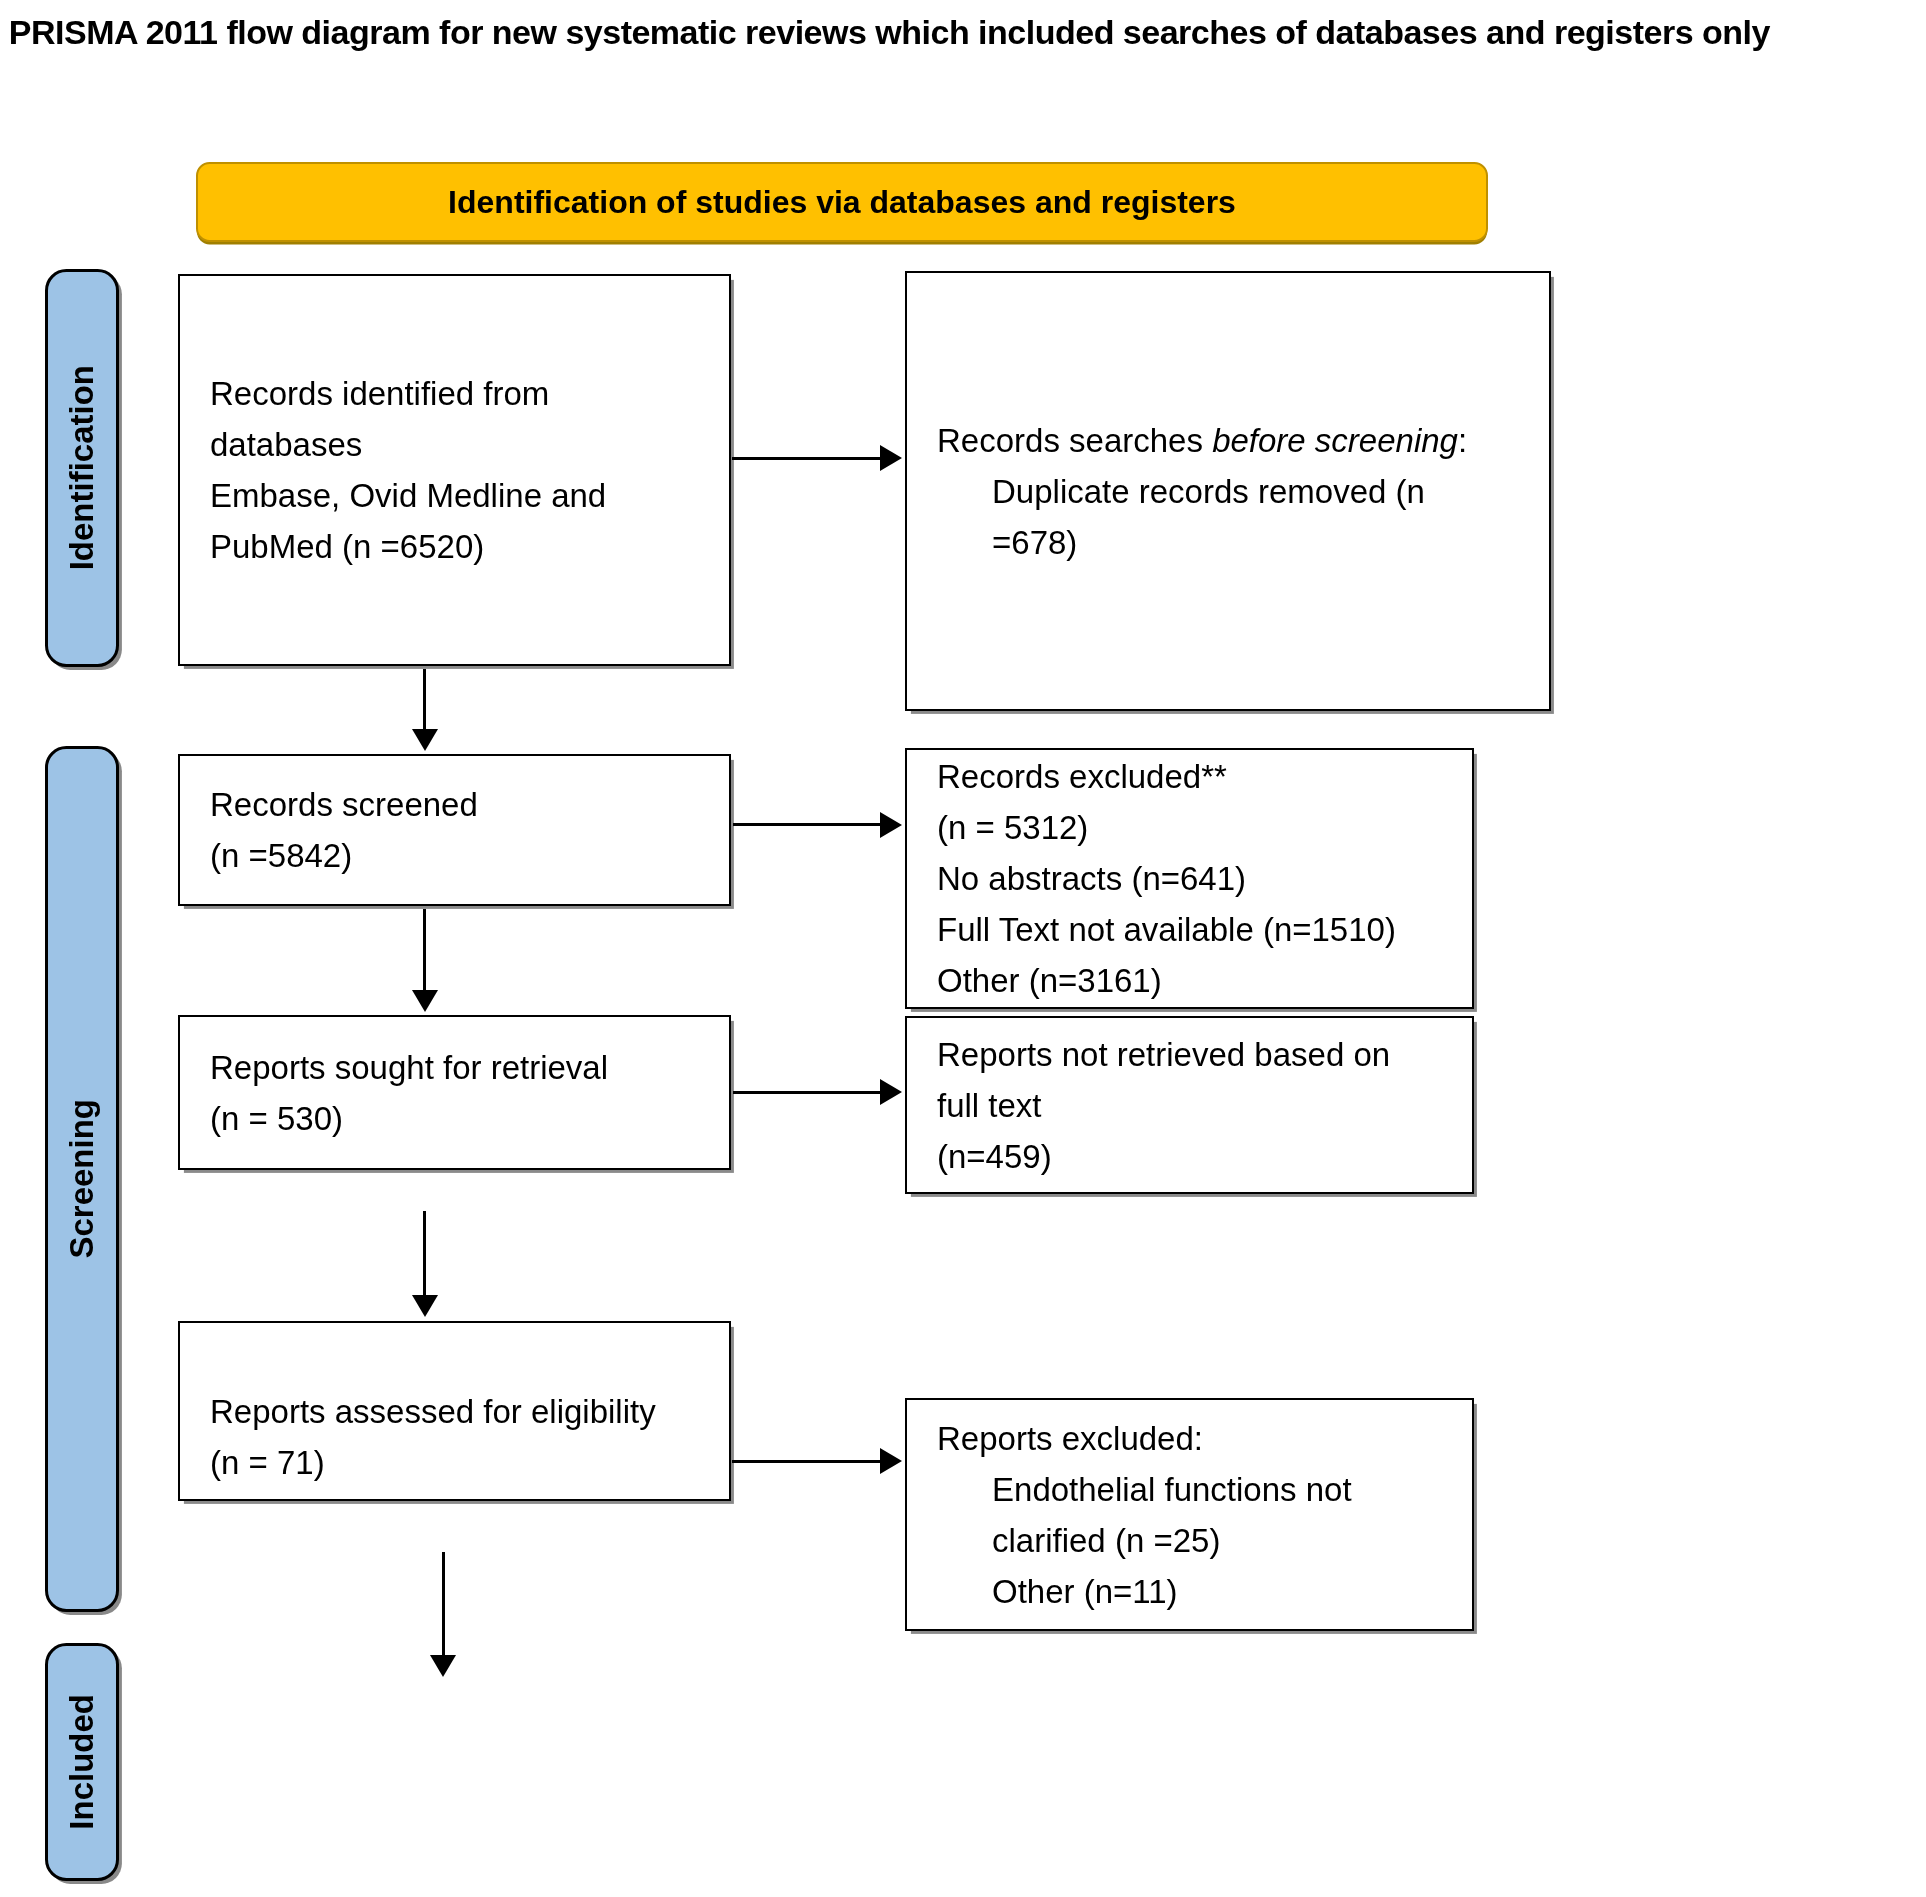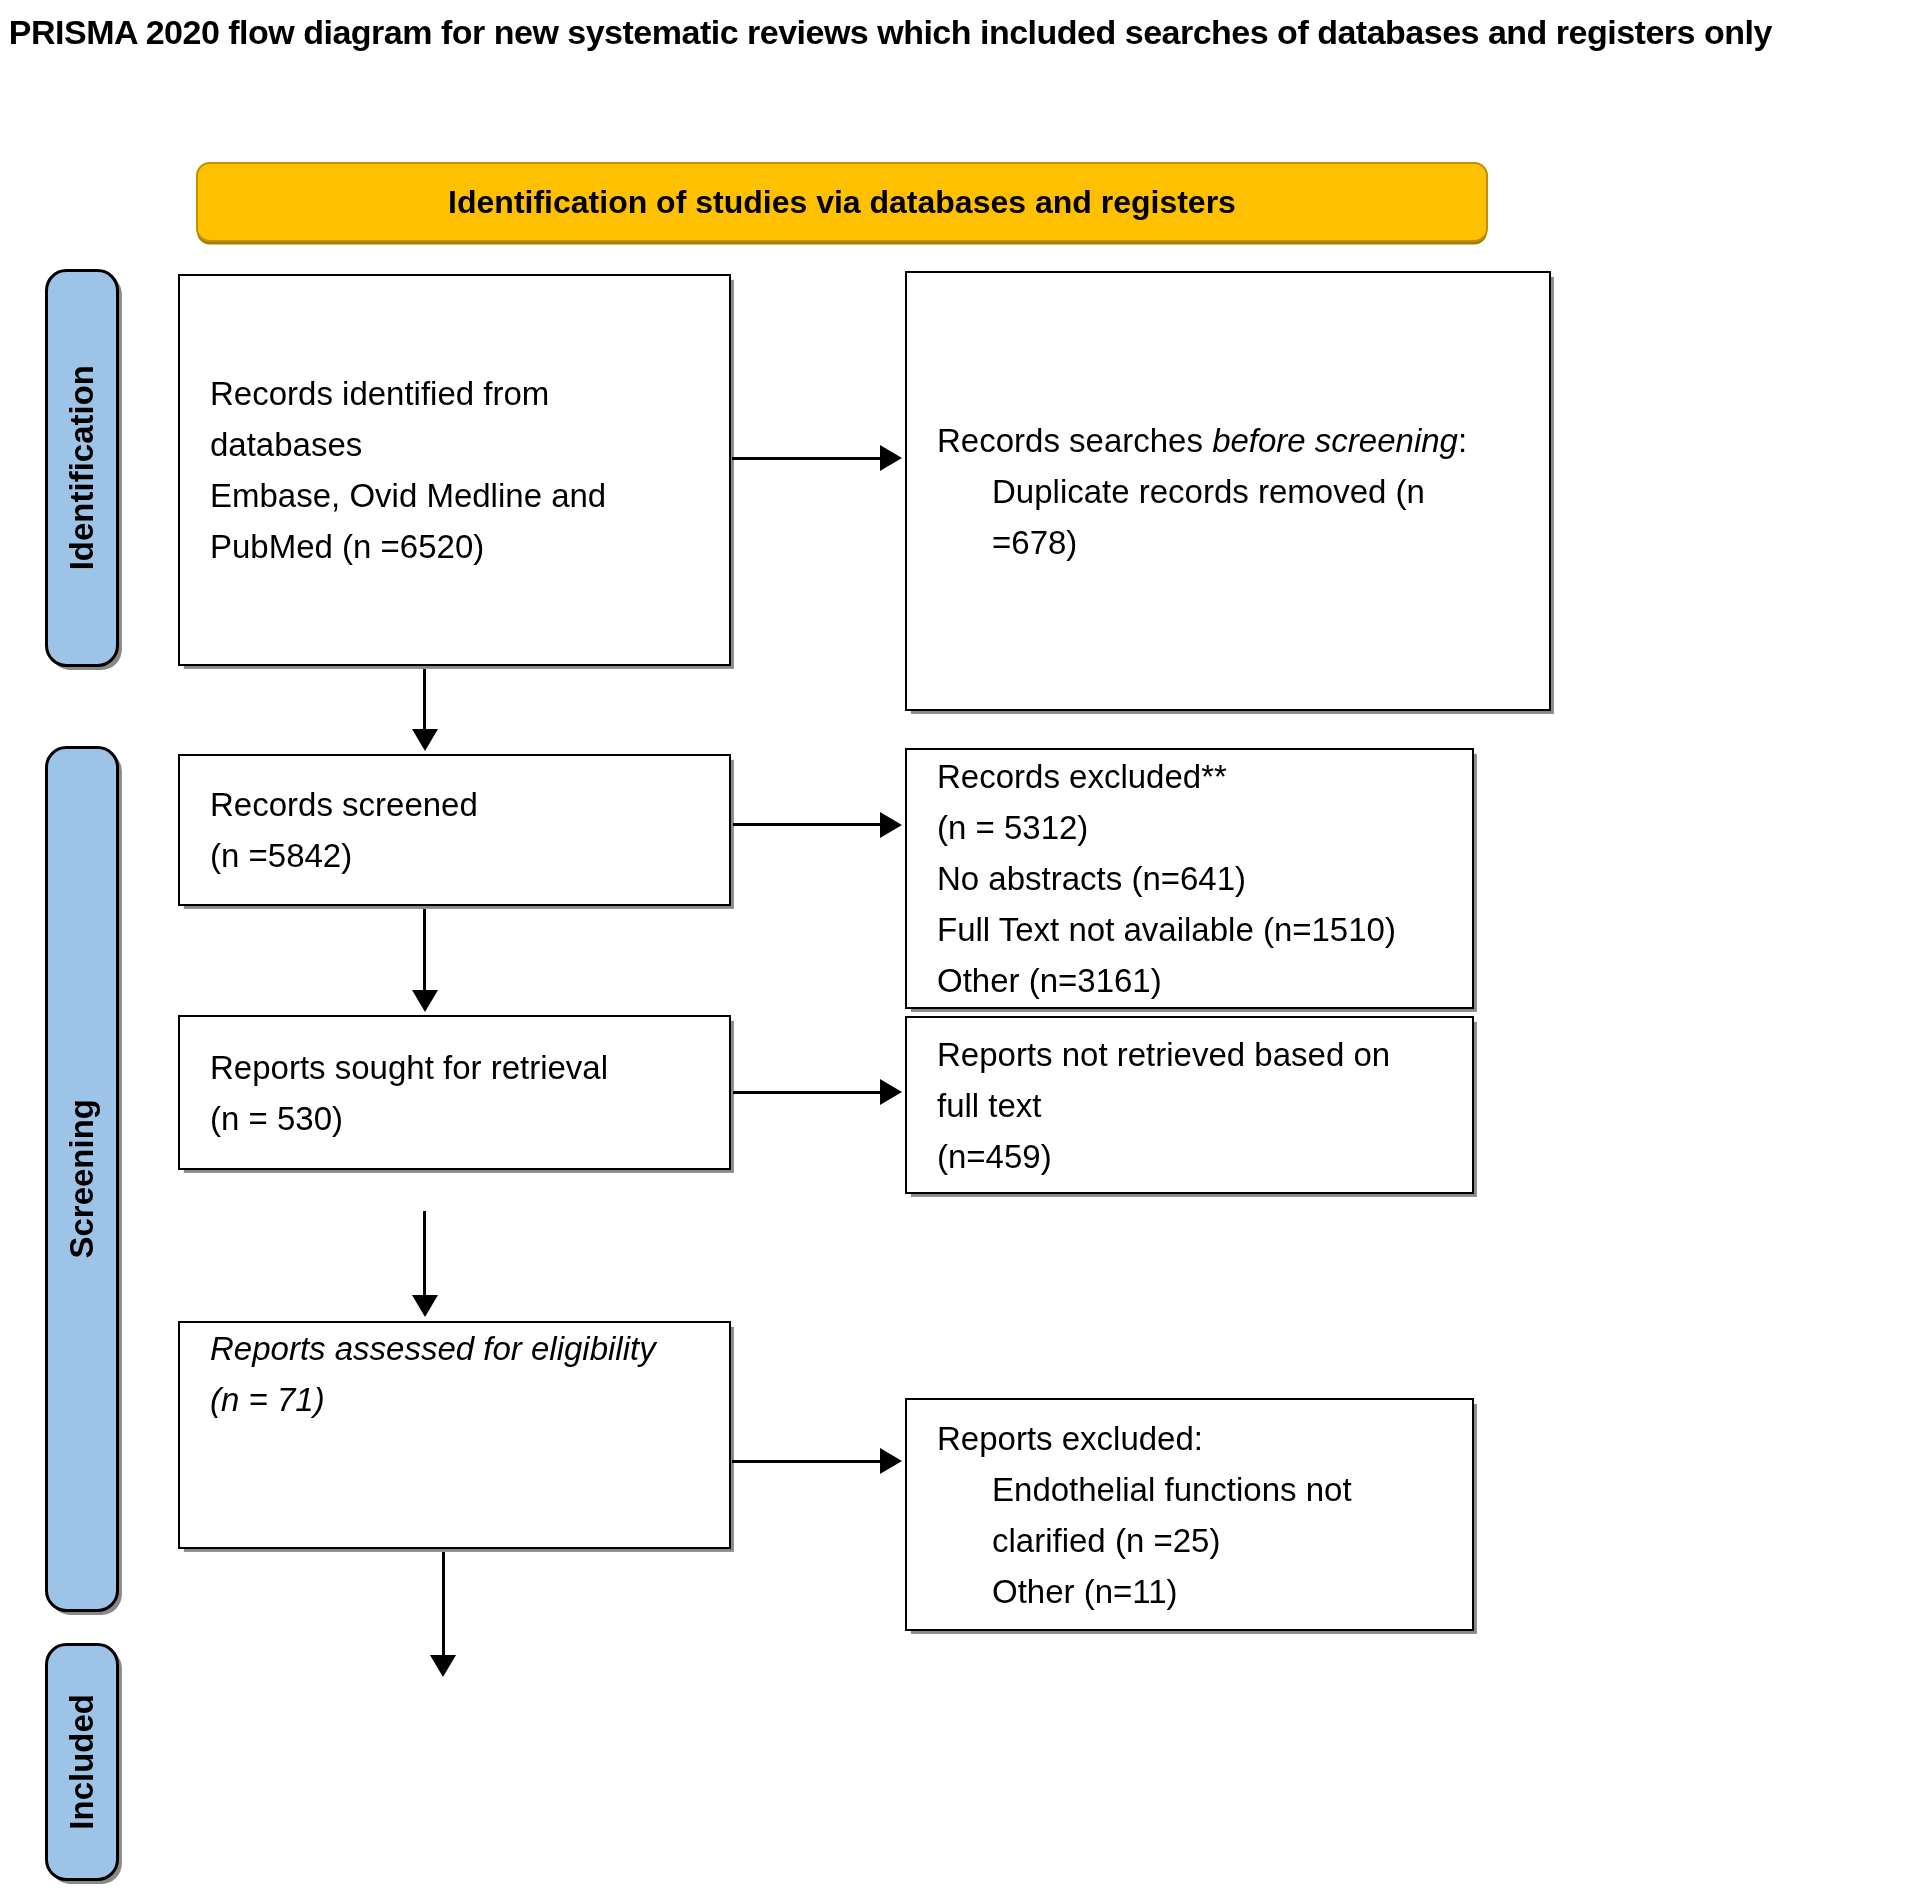--- a/index.html
+++ b/index.html
@@ -82,21 +82,21 @@
     border-top: 13px solid transparent;
     border-bottom: 13px solid transparent;
     border-left: 22.4px solid var(--arrow);
   }
 </style>
 </head>
 <body>
 
 <div class="canvas">
 
-  <div class="page-title">PRISMA 2020 flow diagram for new systematic reviews which included searches of databases and registers only</div>
+  <div class="page-title">PRISMA 2011 flow diagram for new systematic reviews which included searches of databases and registers only</div>
 
   <div class="banner">
     <span>Identification of studies via databases and registers</span>
   </div>
 
   <div class="stage" style="top:269px; height:398px;">
     <span>Identification</span>
   </div>
   <div class="stage" style="top:746px; height:866px;">
     <span>Screening</span>
@@ -115,21 +115,21 @@
   <div class="flowbox" style="left:178px; top:754px; width:553px; height:152px;">
     <div class="lines">Records screened
 (n =5842)</div>
   </div>
 
   <div class="flowbox" style="left:178px; top:1015px; width:553px; height:155px;">
     <div class="lines">Reports sought for retrieval
 (n = 530)</div>
   </div>
 
-  <div class="flowbox" style="left:178px; top:1321px; width:553px; height:228px; justify-content:flex-start; font-style:italic;">
+  <div class="flowbox" style="left:178px; top:1321px; width:553px; height:180px; justify-content:flex-start; padding-top:63px;">
     <div class="lines">Reports assessed for eligibility
 (n = 71)</div>
   </div>
 
 
   <div class="flowbox" style="left:905px; top:271px; width:646px; height:440px;">
     <div class="line1"><span>Records searches </span><span class="italic">before screening</span><span>:</span></div>
     <div class="lines">      Duplicate records removed (n
       =678)</div>
   </div>

